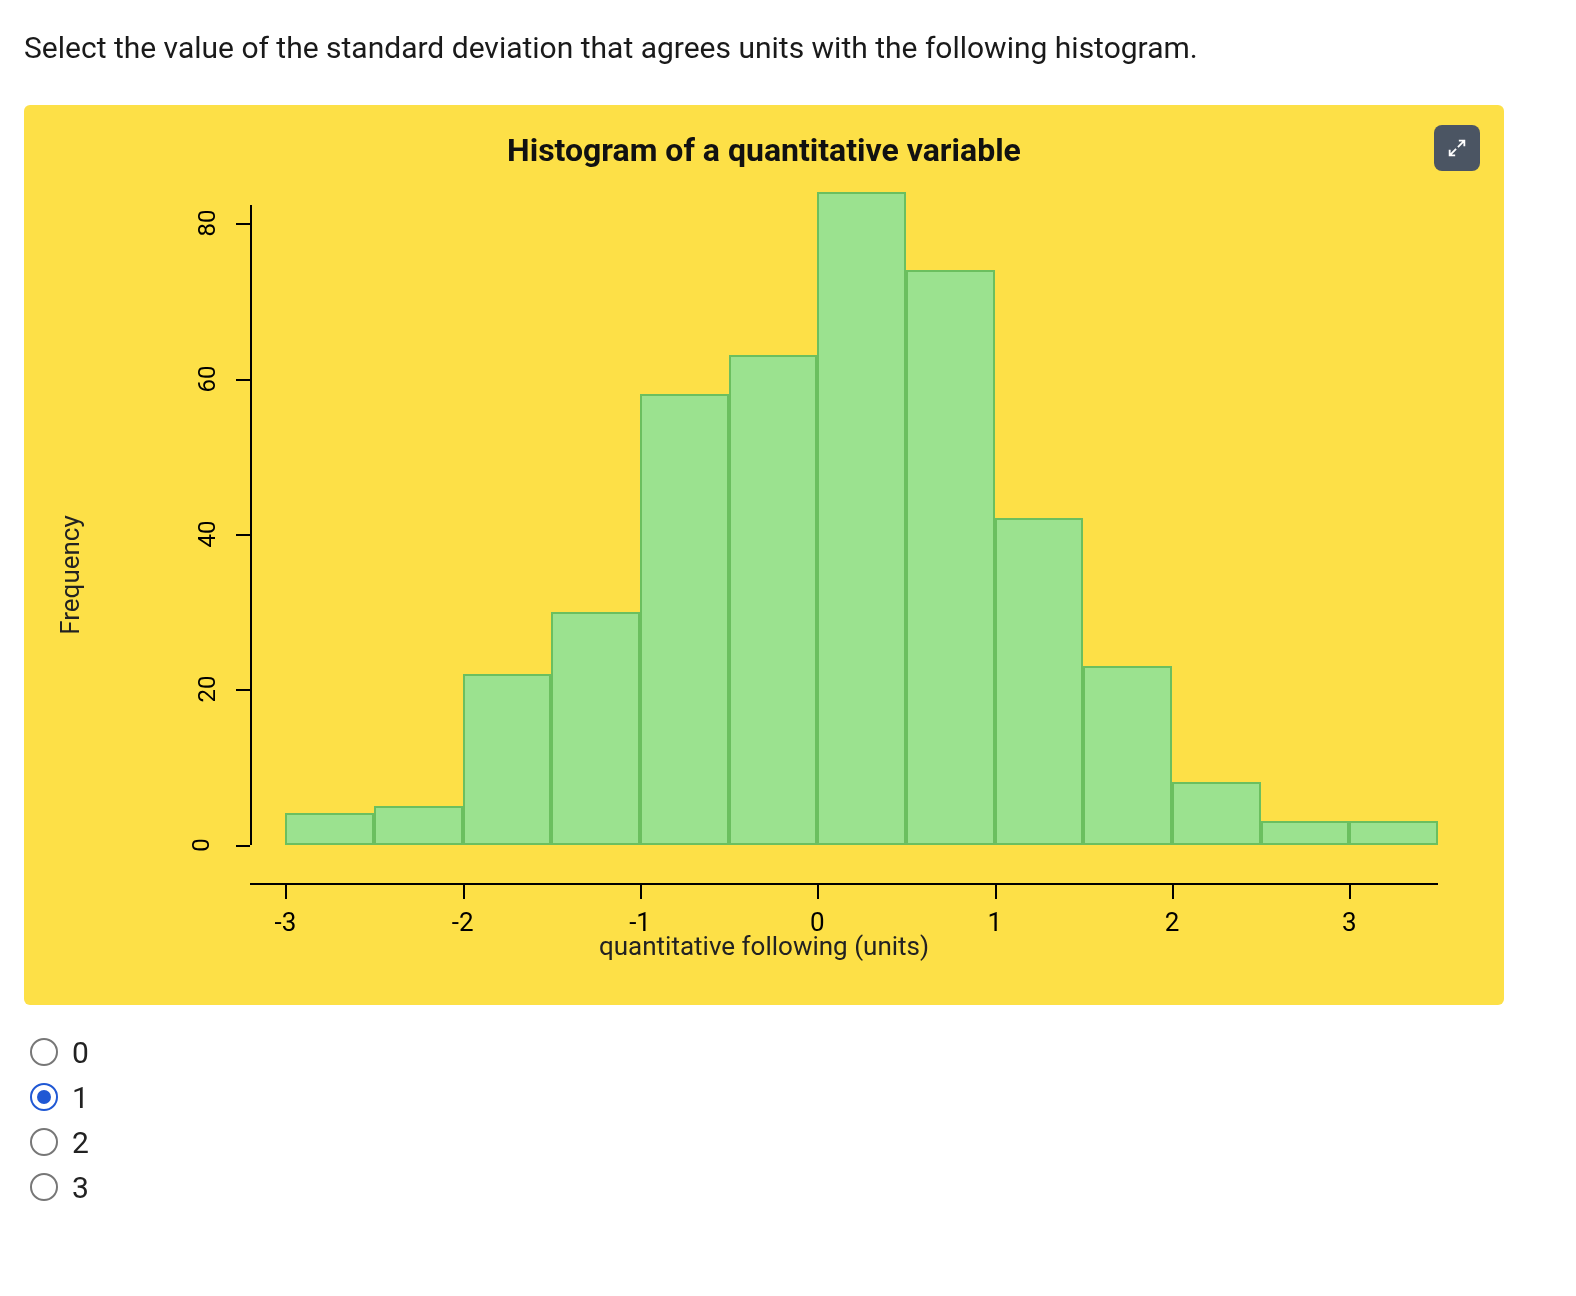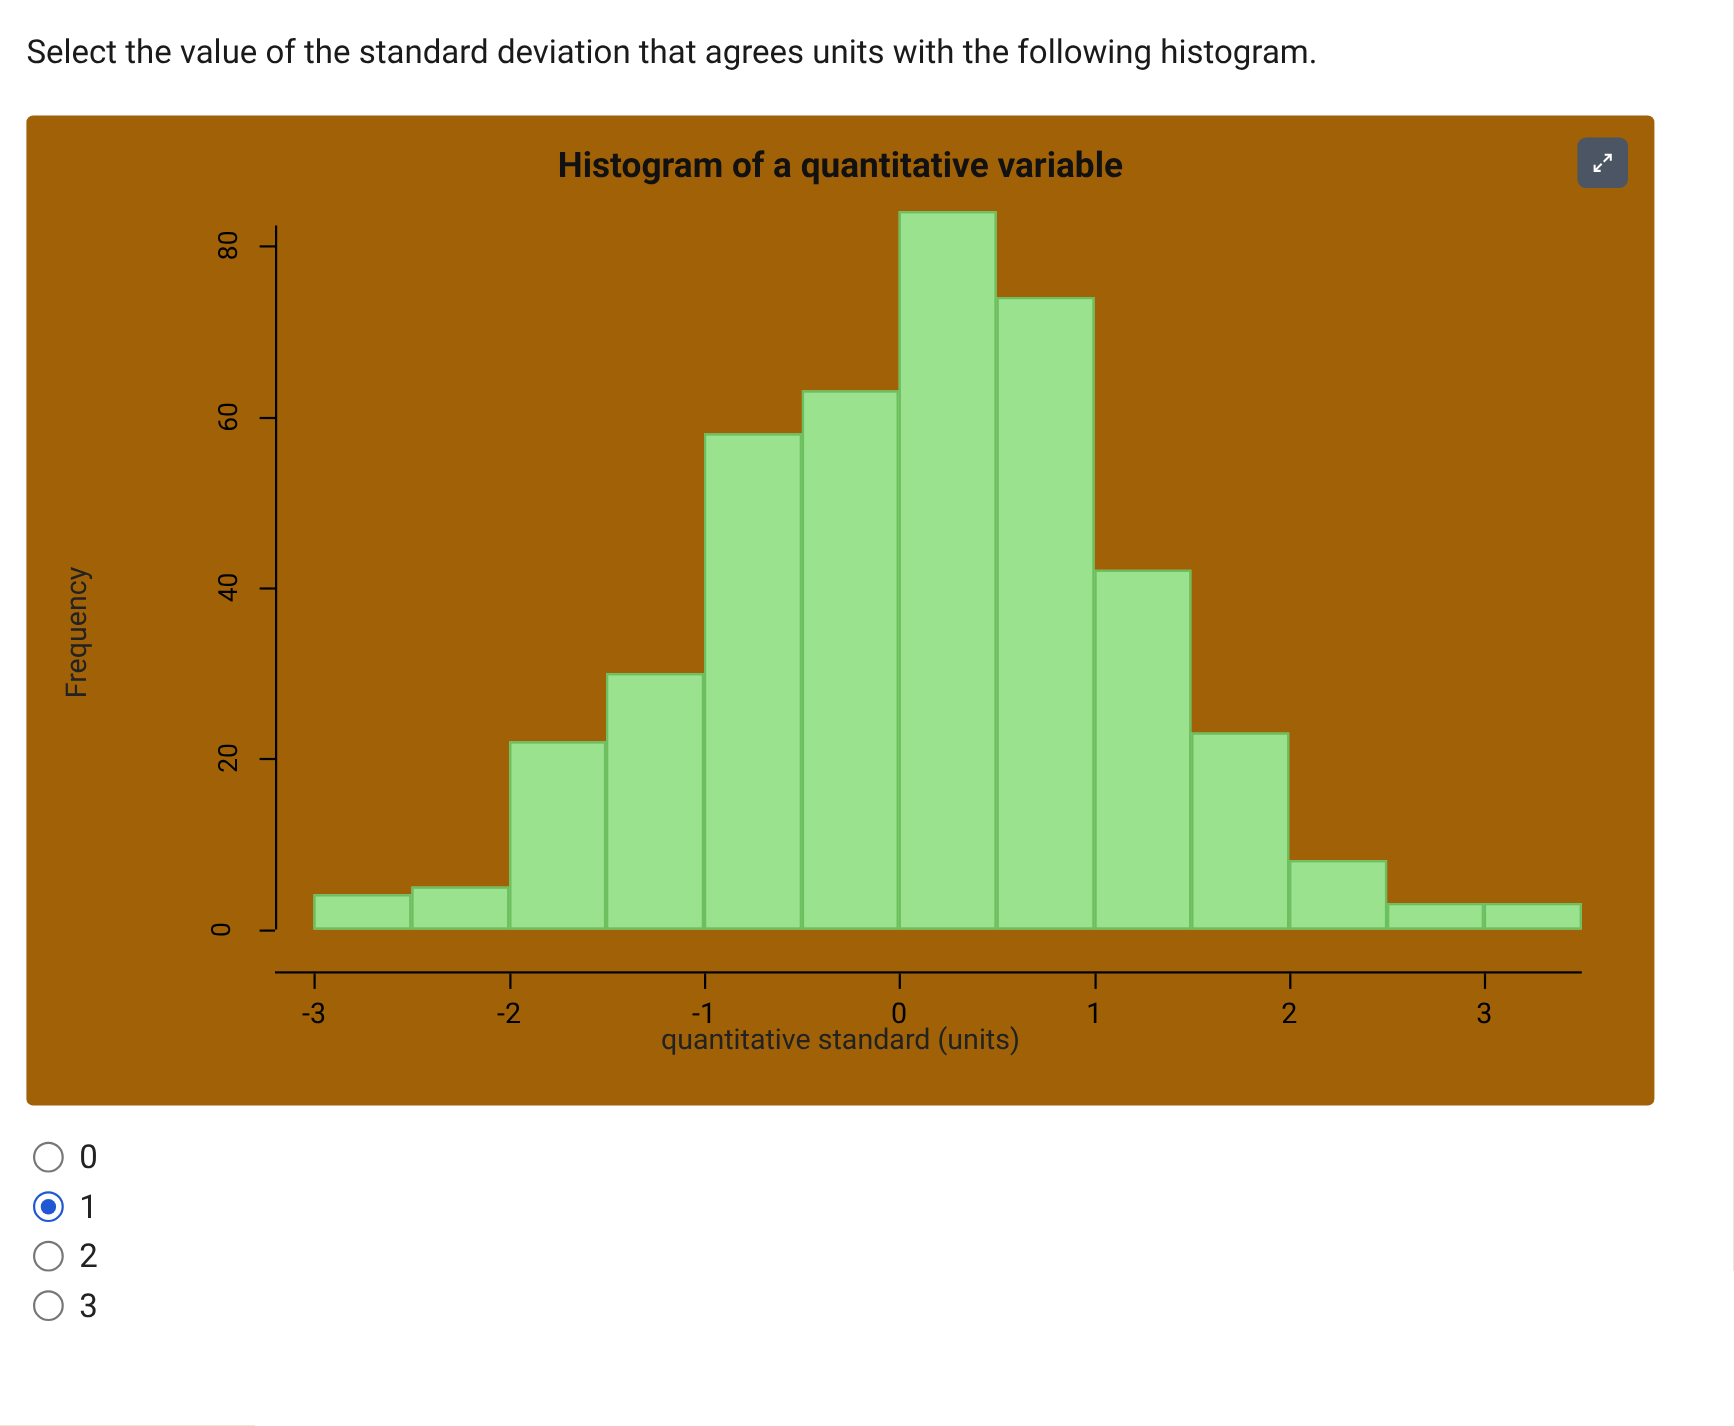--- a/index.html
+++ b/index.html
@@ -1,18 +1,18 @@
 <!DOCTYPE html>
 <html><head>
 <meta charset="utf-8">
 <style>
   html,body{margin:0;padding:0;font-family:-apple-system,BlinkMacSystemFont,"Segoe UI",Roboto,Helvetica,Arial,sans-serif;color:#222;background:#fff}
   .page{width:1576px;height:1296px;box-sizing:border-box;padding:20px 24px;position:relative}
   .question{font-size:30px;line-height:1.35;color:#1a1a1a;margin:8px 0 36px 0}
-  .chart-panel{background:#a16207;border-radius:6px;padding:26px 26px 34px 26px;position:relative;width:1480px;height:900px;box-sizing:border-box}
+  .chart-panel{background:#fde047;border-radius:6px;padding:26px 26px 34px 26px;position:relative;width:1480px;height:900px;box-sizing:border-box}
   .expand-btn{position:absolute;top:20px;right:24px;width:46px;height:46px;border-radius:8px;background:#4b5563;display:flex;align-items:center;justify-content:center;cursor:pointer}
   .expand-btn svg{width:22px;height:22px;stroke:#fff;stroke-width:2;fill:none}
   .chart-title{font-size:32px;font-weight:700;text-align:center;margin:0 0 16px 0;color:#111}
   .plot-wrap{position:relative;width:100%;height:calc(100% - 60px)}
   .ylabel{position:absolute;left:20px;top:50%;transform:translate(-50%,-50%) rotate(-90deg);font-size:26px;color:#222;white-space:nowrap}
   .xlabel{position:absolute;left:50%;bottom:4px;transform:translateX(-50%);font-size:26px;color:#222}
   .plot-area{position:absolute;left:200px;top:0;right:40px;bottom:120px}
   .y-axis-line{position:absolute;left:0;top:20px;bottom:0;width:2px;background:#000}
   .y-tick{position:absolute;left:-14px;width:14px;height:2px;background:#000}
   .y-tick-label{position:absolute;left:-56px;transform:translateY(-50%) rotate(-90deg);font-size:24px;color:#000;transform-origin:center}
@@ -35,21 +35,21 @@
 
   <div class="chart-panel">
     <div class="expand-btn">
       <svg viewBox="0 0 24 24">
           <path d="M14 4h6v6M10 20H4v-6M20 4l-7 7M4 20l7-7"></path>
         </svg>
     </div>
     <div class="chart-title">Histogram of a quantitative variable</div>
     <div class="plot-wrap">
       <div class="ylabel">Frequency</div>
-      <div class="xlabel">quantitative standard (units)</div>
+      <div class="xlabel">quantitative following (units)</div>
       <div class="plot-area" id="plot-area">
         <div class="y-axis-line"></div>
         <div class="bars" id="bars">
             <div class="bar" style="left: 35.4627px; width: 88.6567px; height: 31.0588px;"></div>
             <div class="bar" style="left: 124.119px; width: 88.6567px; height: 38.8235px;"></div>
             <div class="bar" style="left: 212.776px; width: 88.6567px; height: 170.824px;"></div>
             <div class="bar" style="left: 301.433px; width: 88.6567px; height: 232.941px;"></div>
             <div class="bar" style="left: 390.09px; width: 88.6567px; height: 450.353px;"></div>
             <div class="bar" style="left: 478.746px; width: 88.6567px; height: 489.176px;"></div>
             <div class="bar" style="left: 567.403px; width: 88.6567px; height: 652.235px;"></div>

